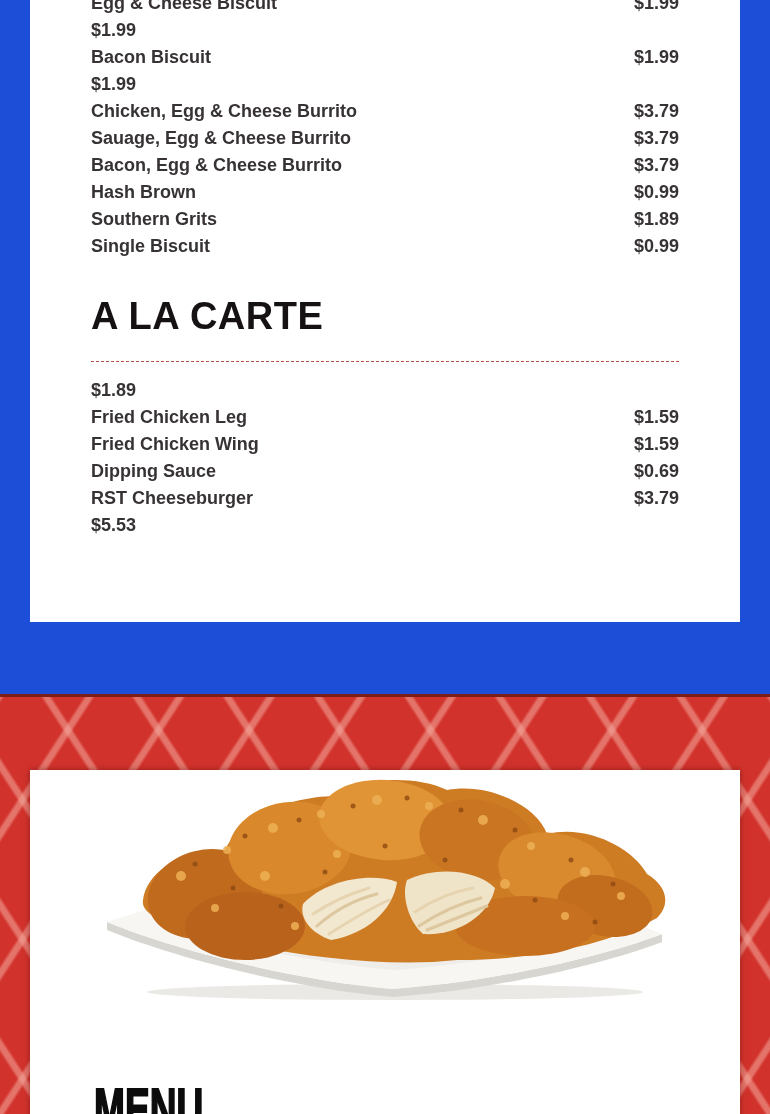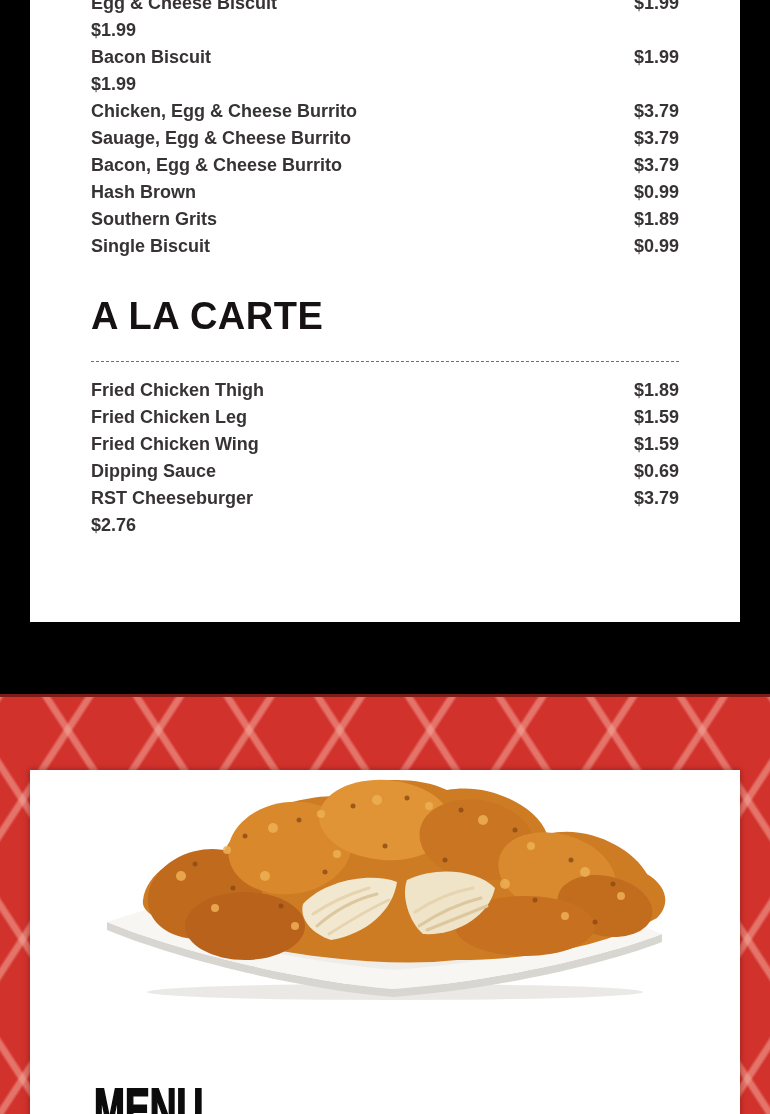--- a/index.html
+++ b/index.html
@@ -1,19 +1,19 @@
 <!DOCTYPE html>
 <html><head>
 <meta charset="utf-8">
 <style>
   html,body{margin:0;padding:0;}
   .stage{
     position:relative;
     width:770px;height:1114px;
-    background:#000000;
+    background:#1d4ed8;
     overflow:hidden;
     font-family:"Liberation Sans",sans-serif;
   }
   
   .menu-card{
     position:absolute;left:30px;top:-44px;
     width:710px;height:666px;
     background:#ffffff;
     box-sizing:border-box;
     padding:34px 61px 0 61px;
@@ -124,41 +124,40 @@
         <span class="price">$0.99</span>
       </div>
     </div>
 
     <h2 class="alc-heading">A LA CARTE</h2>
 
     <hr class="dashed-divider">
 
     <div>
       <div class="menu-row">
-        <span>Fried Chicken Thigh</span>
         <span class="price">$1.89</span>
       </div>
       <div class="menu-row">
         <span>Fried Chicken Leg</span>
         <span class="price">$1.59</span>
       </div>
       <div class="menu-row">
         <span>Fried Chicken Wing</span>
         <span class="price">$1.59</span>
       </div>
       <div class="menu-row">
         <span>Dipping Sauce</span>
         <span class="price">$0.69</span>
       </div>
       <div class="menu-row">
         <span>RST Cheeseburger</span>
         <span class="price">$3.79</span>
       </div>
       <div class="menu-row">
-        <span class="price">$2.76</span>
+        <span class="price">$5.53</span>
       </div>
     </div>
   </div>
 
   <div class="red-section"></div>
 
   <div class="photo-card">
 
     <svg class="chicken-img" width="600" height="230" viewBox="0 0 600 230" role="img">
 

